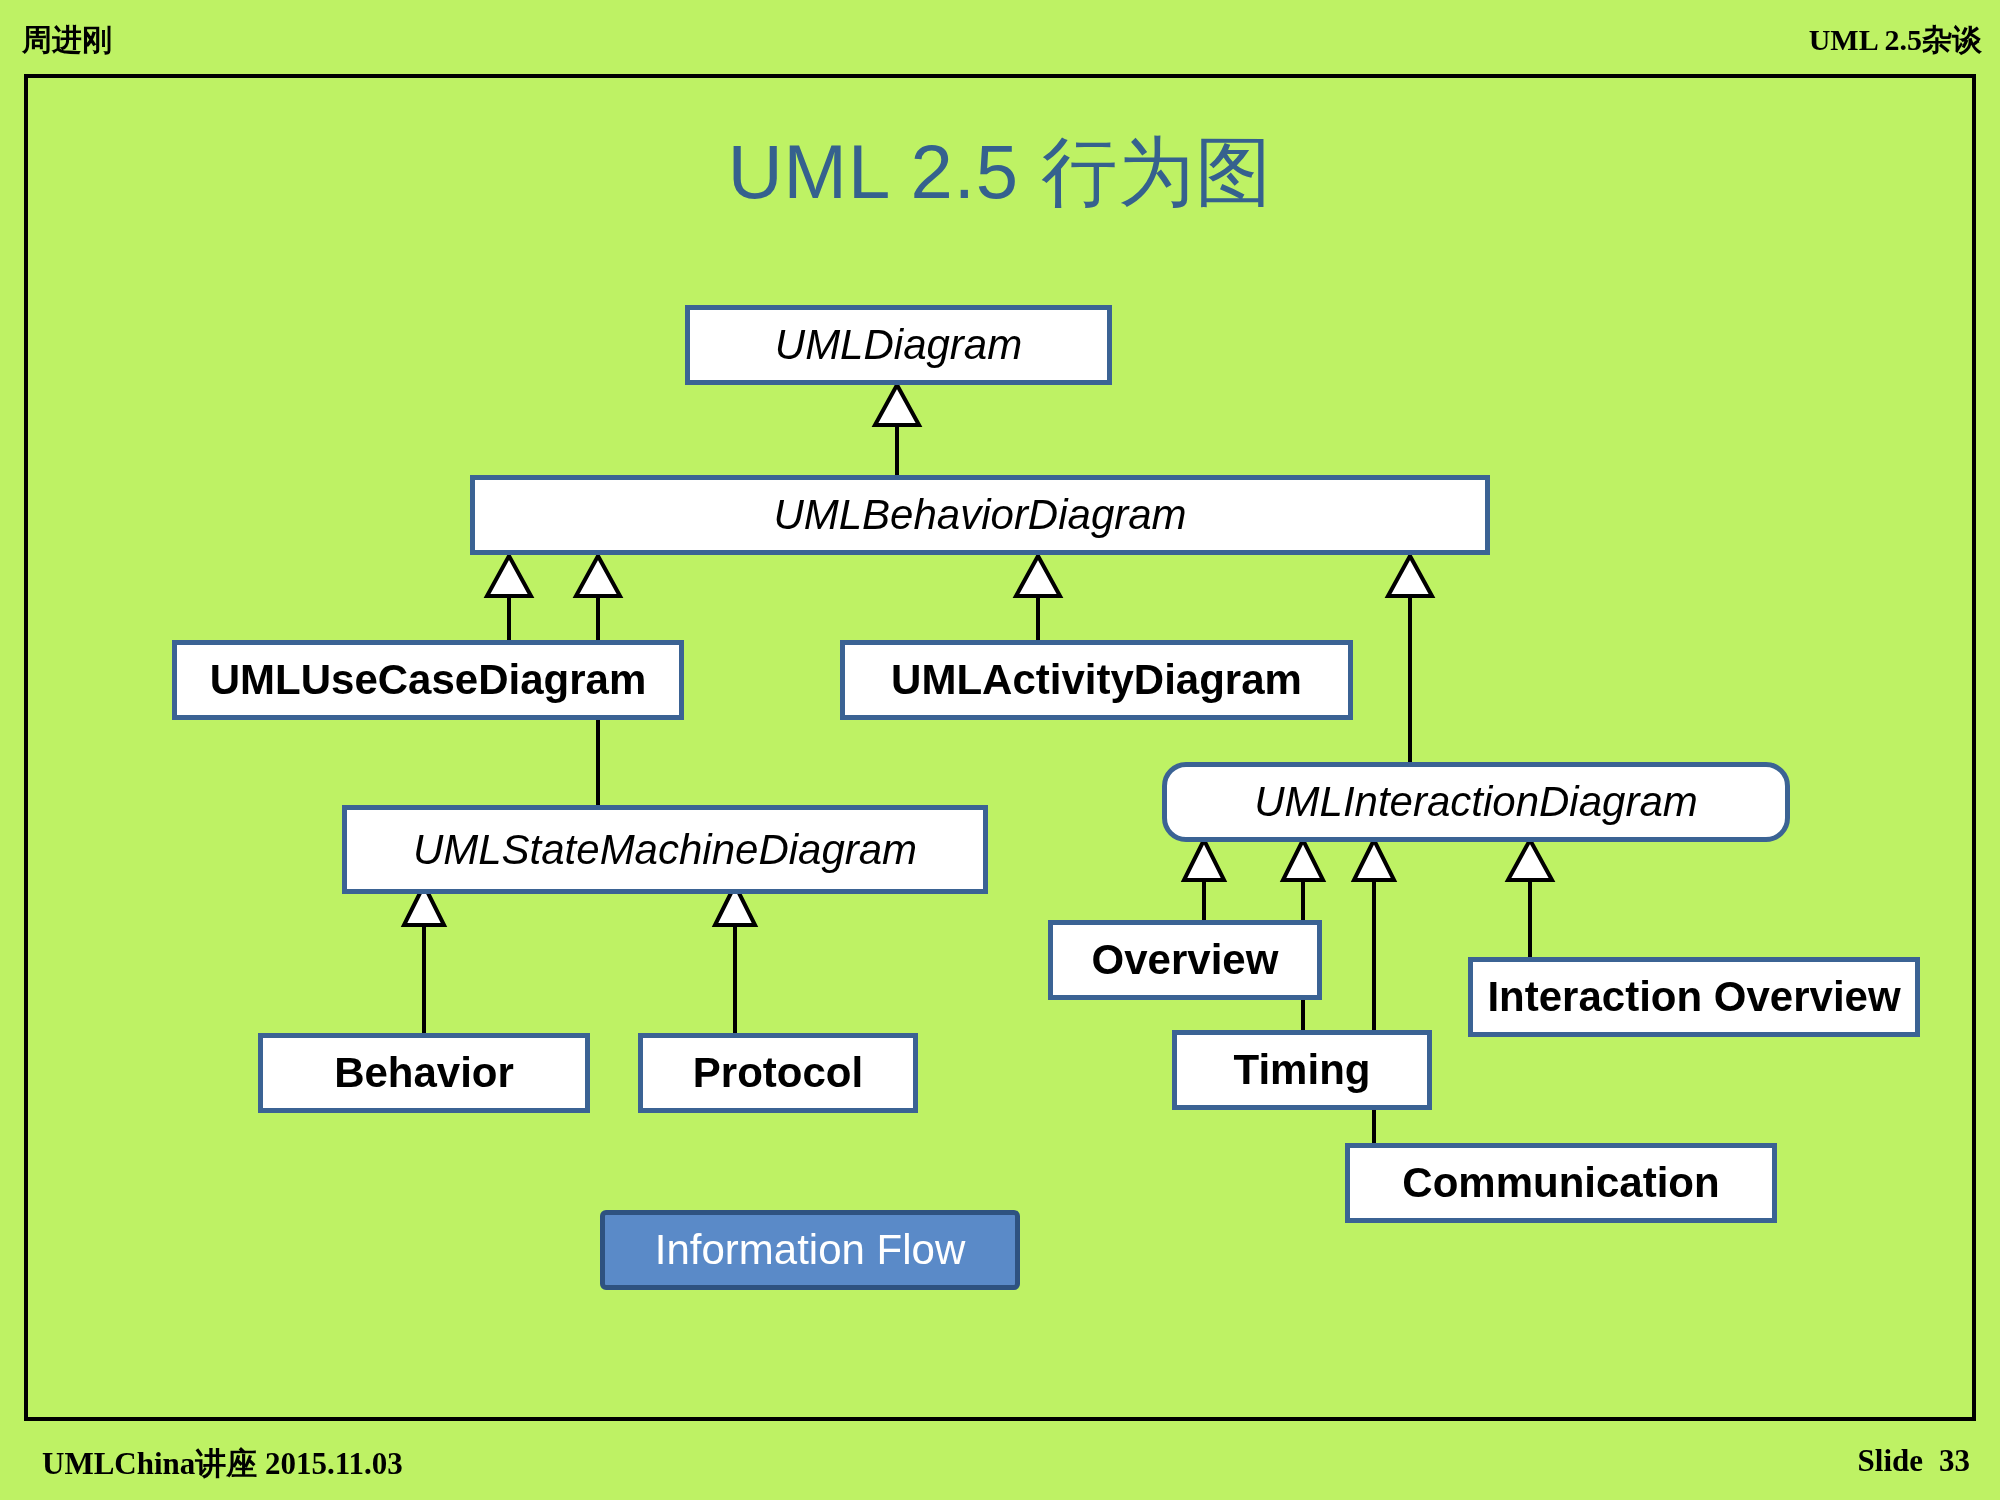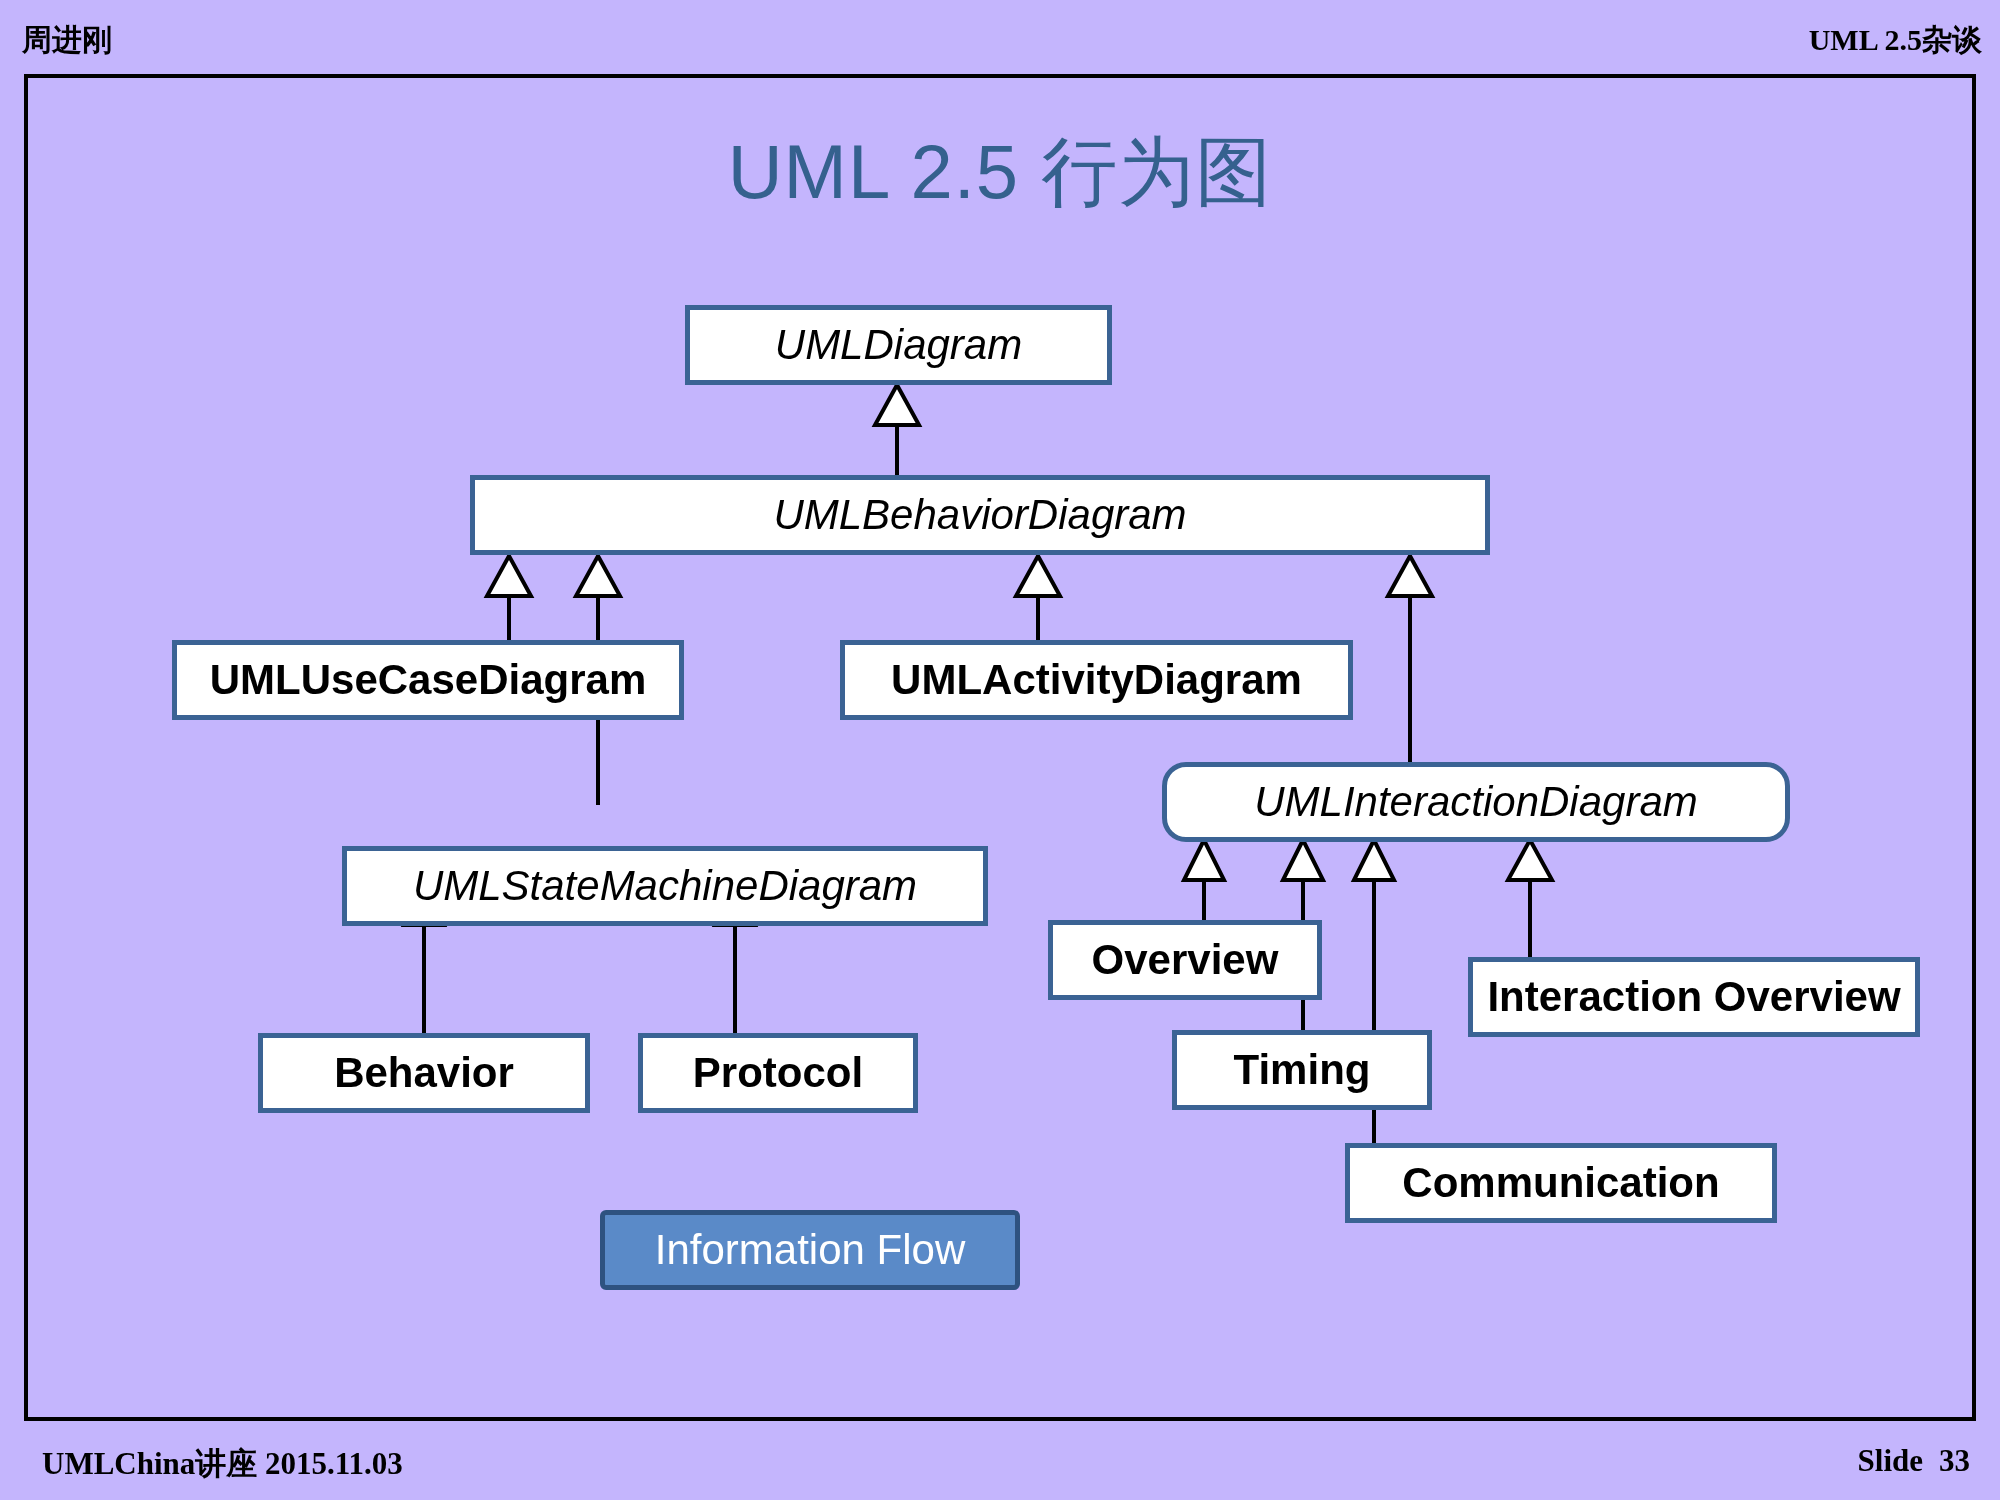--- a/index.html
+++ b/index.html
@@ -4,21 +4,21 @@
 <style>
   html, body {
     margin: 0;
     padding: 0;
     background: #ffffff;
   }
   #slide {
     position: relative;
     width: 2000px;
     height: 1500px;
-    background: #c4b5fd;
+    background: #bef264;
     font-family: "Liberation Sans", sans-serif;
     overflow: hidden;
   }
 
   
   .hdr {
     position: absolute;
     font-family: "Liberation Serif", serif;
     font-weight: bold;
     font-size: 30px;
@@ -189,21 +189,21 @@
   </div>
 
   <div class="node concrete" id="uml-use-case-diagram" style="left:172px; top:640px; width:512px; height:80px;">
     <span class="lbl">UMLUseCaseDiagram</span>
   </div>
 
   <div class="node concrete" id="uml-activity-diagram" style="left:803px; top:640px; width:513px; height:80px;margin-left:37px;">
     <span class="lbl">UMLActivityDiagram</span>
   </div>
 
-  <div class="node abstract" id="uml-state-machine-diagram" style="left:342px; top:846px; width:646px; height:80px;">
+  <div class="node abstract" id="uml-state-machine-diagram" style="left:342px; top:805px; width:646px; height:89px;">
     <span class="lbl">UMLStateMachineDiagram</span>
   </div>
 
   <div class="node abstract" id="uml-interaction-diagram" style="left:1162px; top:762px; width:628px; height:80px;border-radius:24px;">
     <span class="lbl">UMLInteractionDiagram</span>
   </div>
 
   <div class="node concrete" id="behavior" style="left:258px; top:1033px; width:332px; height:80px;">
     <span class="lbl">Behavior</span>
   </div>

